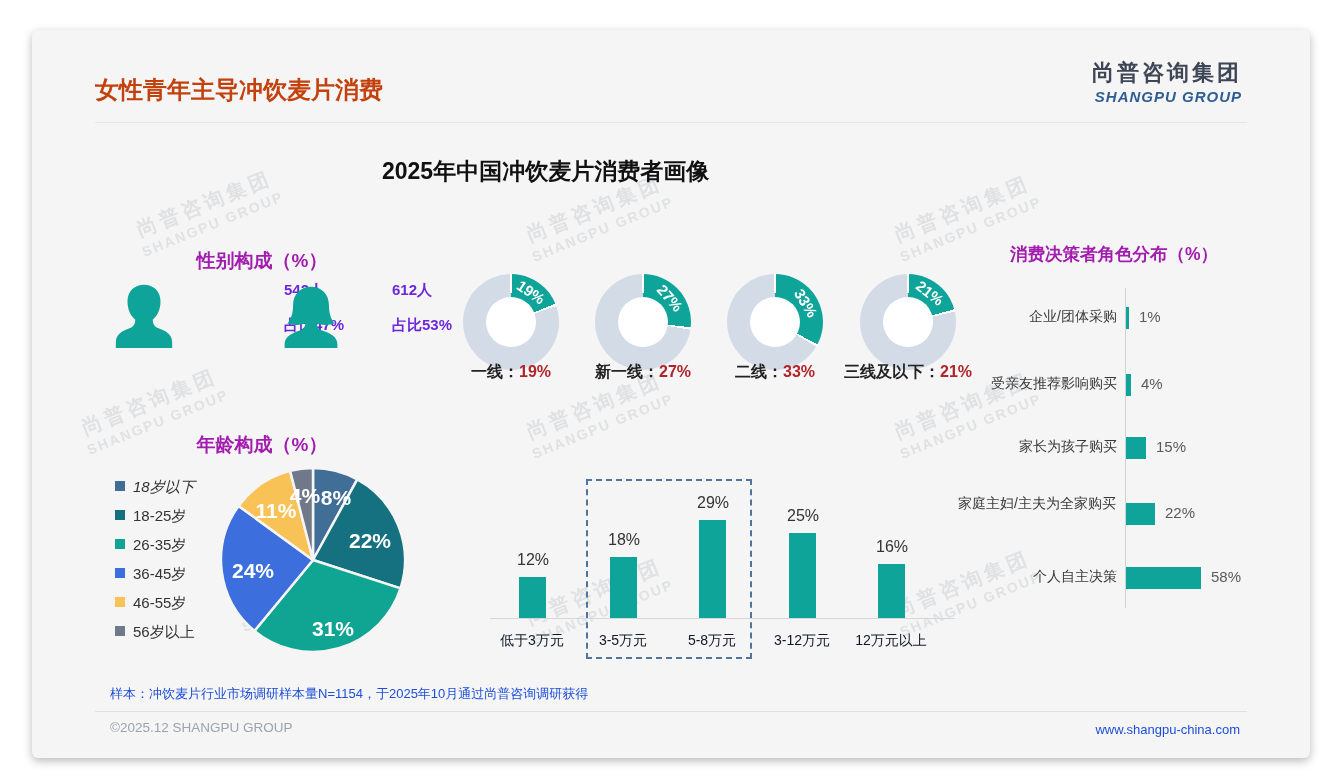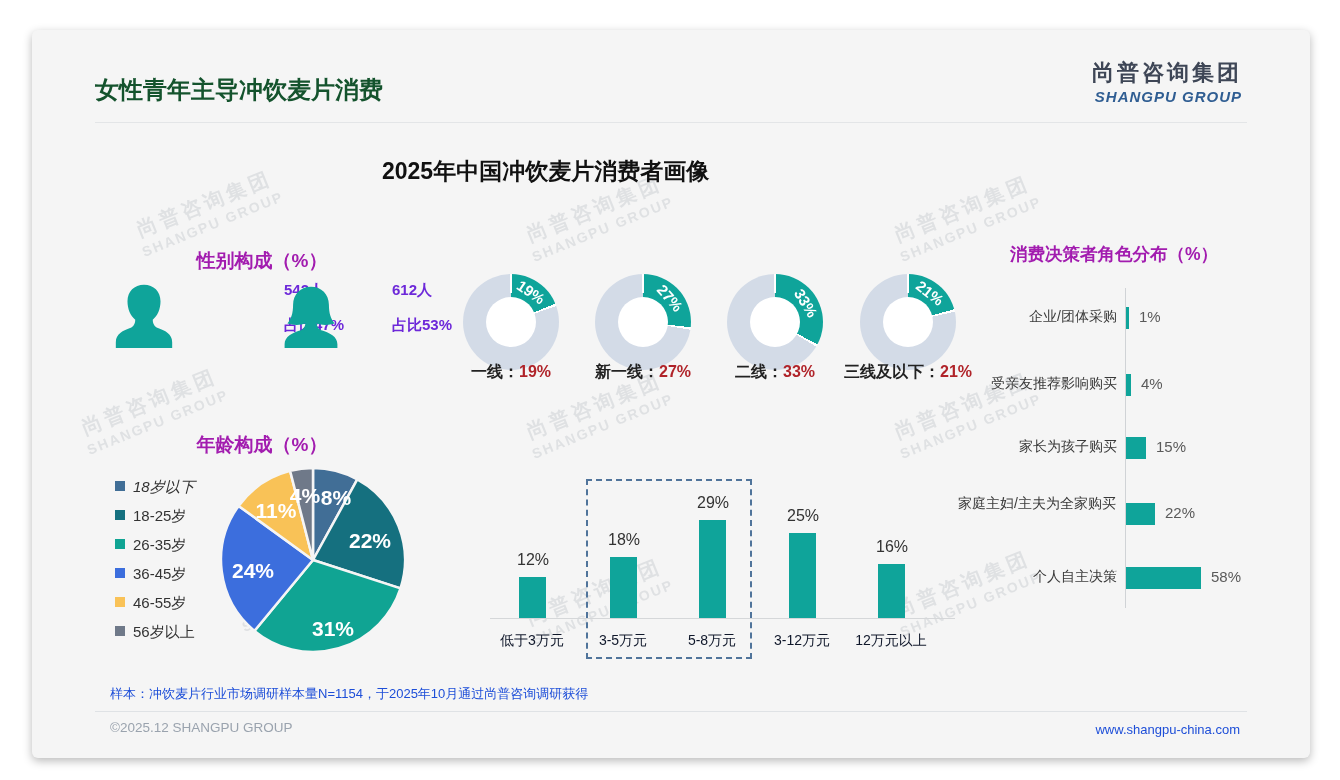--- a/index.html
+++ b/index.html
@@ -7,21 +7,21 @@
               font-family:"Liberation Sans","DejaVu Sans",sans-serif; }
   .card { position:absolute; left:32px; top:30px; width:1278px; height:728px;
           background:#f5f5f5; border-radius:6px; box-shadow:0 3px 10px rgba(0,0,0,0.28); overflow:hidden; }
   .abs { position:absolute; }
   
   .wm { position:absolute; transform:rotate(-22deg); color:rgba(145,153,163,0.22);
         font-weight:bold; text-align:center; z-index:0; pointer-events:none; white-space:nowrap; }
   .wm .wm-cn { font-size:20px; letter-spacing:4px; }
   .wm .wm-en { font-size:14px; letter-spacing:2px; }
   
-  .head-title { left:63px; top:44px; font-size:24px; font-weight:bold; color:#14532d; z-index:2; }
+  .head-title { left:63px; top:44px; font-size:24px; font-weight:bold; color:#c2410c; z-index:2; }
   .logo { right:68px; top:28px; text-align:right; z-index:2; }
   .logo-cn { font-size:22px; font-weight:bold; color:#3e4656; letter-spacing:3px; }
   .logo-en { font-size:15px; font-weight:bold; font-style:italic; color:#2f5d92; letter-spacing:1px; }
   .head-divider { left:63px; width:1152px; top:92px; height:1px; background:#e3e5e7; }
   .main-title { left:350px; top:126px; width:600px; text-align:left;
                 font-size:23px; font-weight:bold; color:#111; z-index:2; }
   .sec-title { font-size:19px; font-weight:bold; color:#a21caf; text-align:center; z-index:2; }
   
   .gender-stats p { font-size:15px; font-weight:bold; color:#6d28d9;margin-left:32px; }
   .gender-stats p + p { margin-top:16px; }

